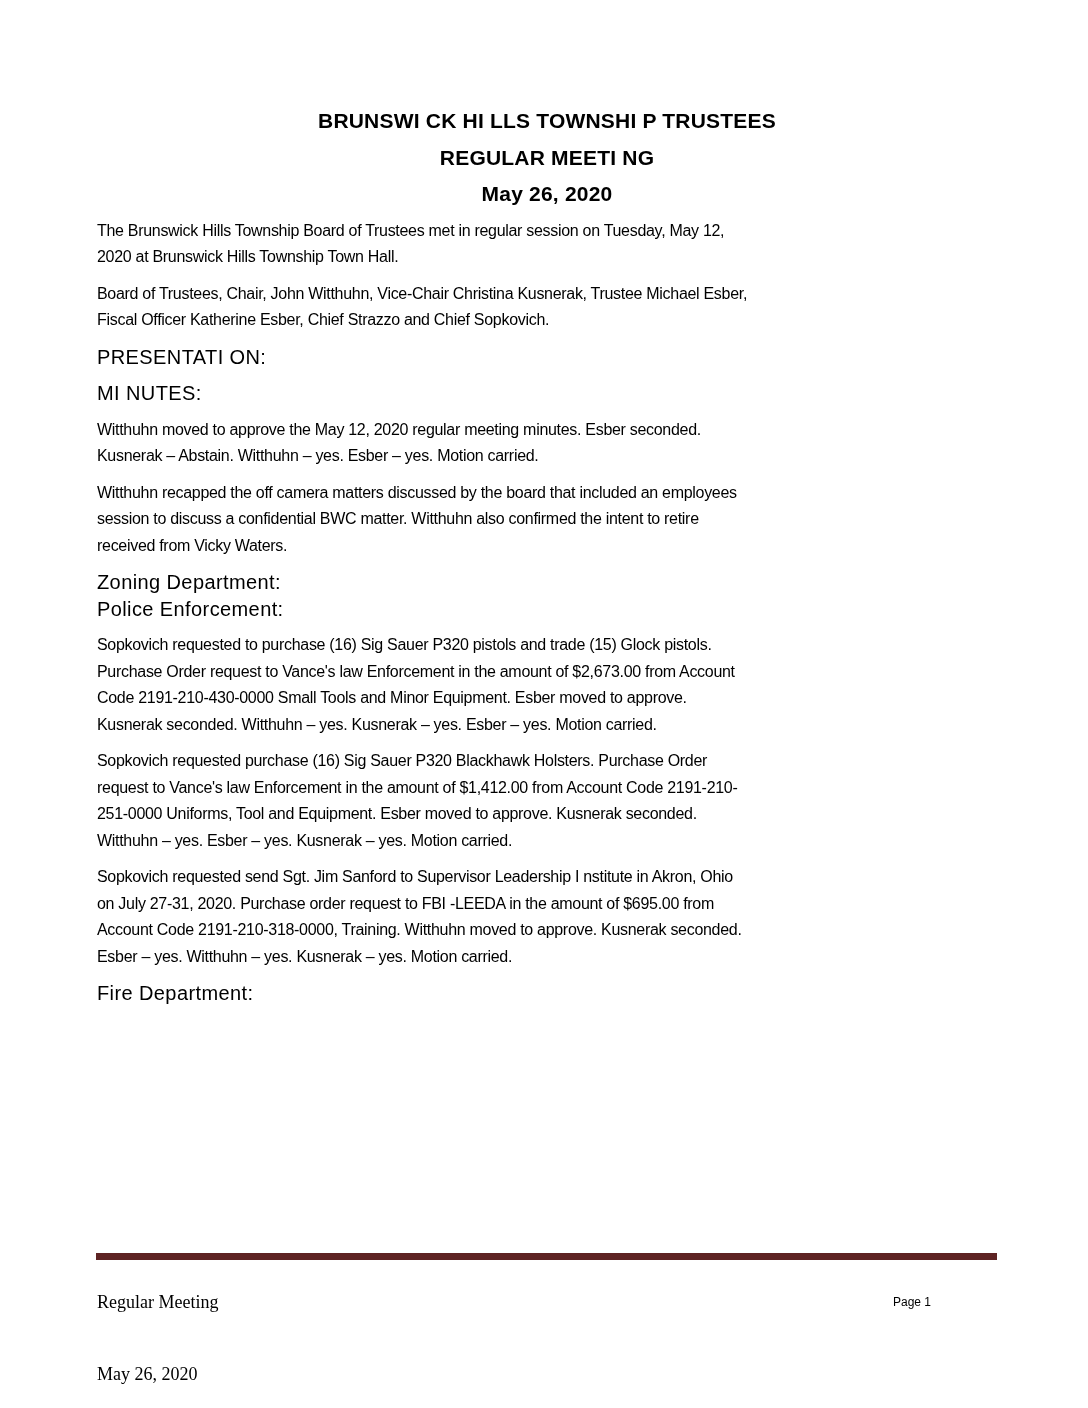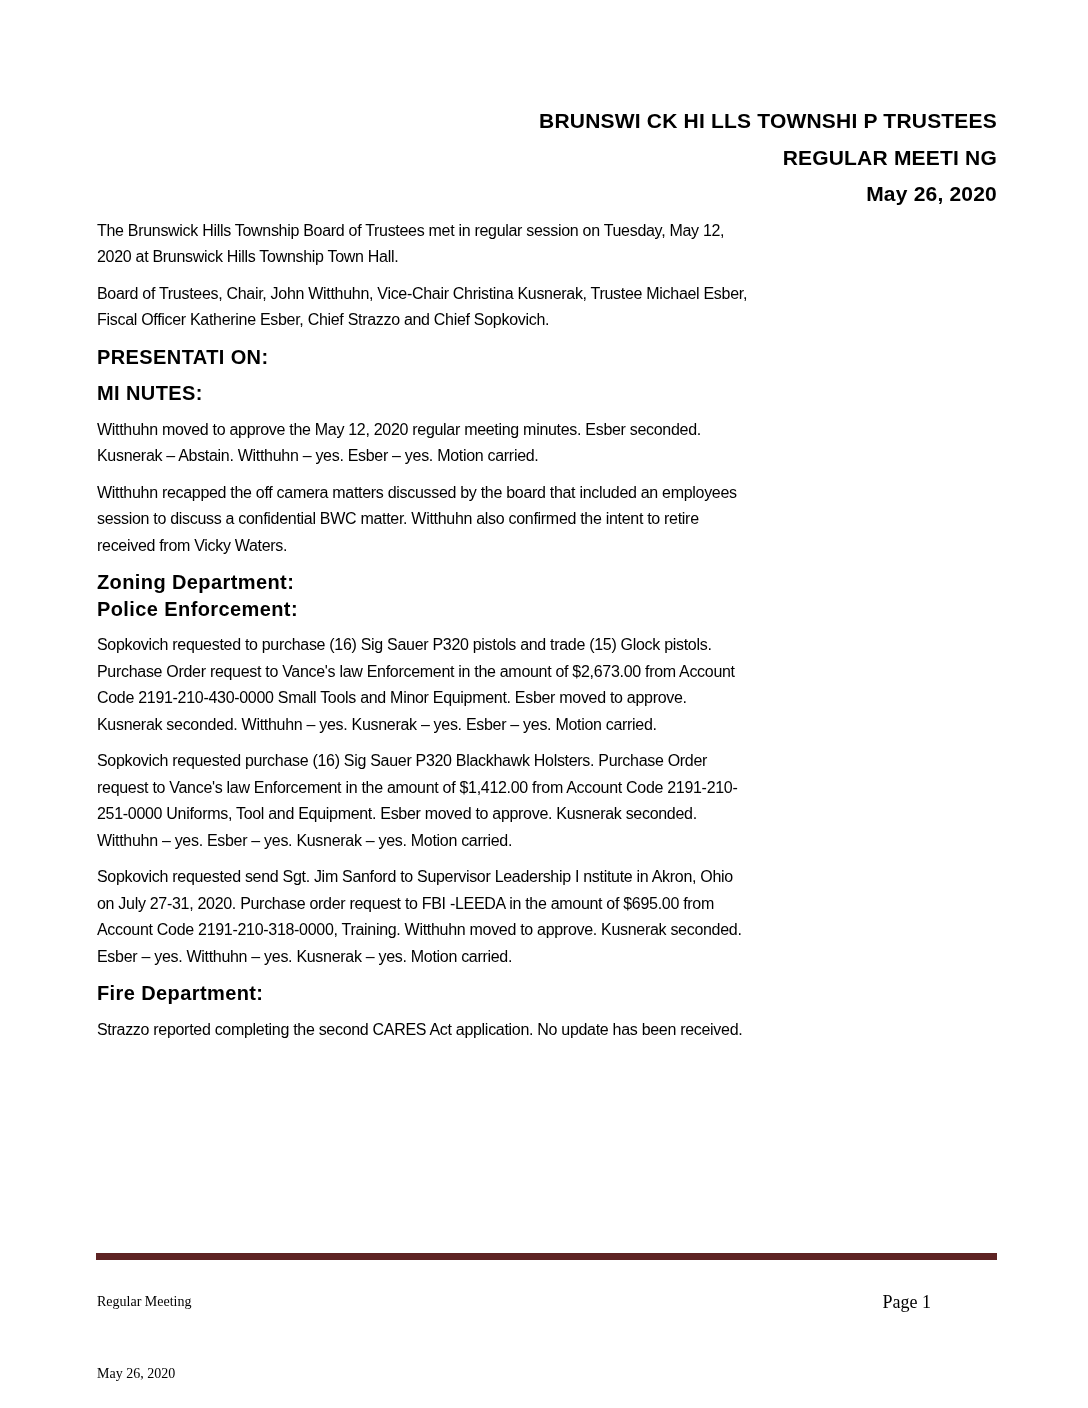--- a/index.html
+++ b/index.html
@@ -12,65 +12,65 @@
     font-family: "Liberation Sans", sans-serif;
     overflow: hidden;
   }
   .content {
     position: absolute;
     left: 97px;
     top: 108px;
     width: 900px;
   }
   .title-line {
-    text-align: right;
+    text-align: center;
     font-weight: bold;
     font-size: 21px;
     line-height: 26.5px;
     margin: 0 0 10px 0;
     letter-spacing: 0.2px;
     white-space: pre-line;
   }
   .para {
     font-size: 16px;
     line-height: 26.5px;
     letter-spacing: -0.3px;
     margin: 0 0 10px 0;
     white-space: pre-line;
   }
   .heading {
-    font-weight: bold;
+    font-weight: normal;
     font-size: 20px;
     line-height: 26.5px;
     letter-spacing: 0.4px;
     margin: 0 0 10px 0;
     white-space: pre-line;
   }
   .footer-rule {
     position: absolute;
     left: 96px;
     top: 1253px;
     width: 901px;
     height: 7px;
   }
   .footer-left {
     position: absolute;
     left: 97px;
     top: 1266px;
     font-family: "Liberation Serif", serif;
-    font-size: 14px;
+    font-size: 18px;
     line-height: 24px;
     white-space: pre-line;
   }
   .footer-page {
     position: absolute;
     right: 157px;
     top: 1290px;
-    font-family: Liberation Serif, serif;
-    font-size: 18px;
+    font-family: Liberation Sans, sans-serif;
+    font-size: 12px;
     line-height: 24px;
   }
 </style>
 </head>
 <body>
 
 <div class="page">
   <div class="content">
     <p class="title-line">BRUNSWI CK HI LLS TOWNSHI P TRUSTEES</p>
     <p class="title-line">REGULAR MEETI NG</p>
@@ -101,21 +101,20 @@
 request to Vance's law Enforcement in the amount of $1,412.00 from Account Code 2191-210-
 251-0000 Uniforms, Tool and Equipment. Esber moved to approve. Kusnerak seconded.
 Witthuhn – yes. Esber – yes. Kusnerak – yes. Motion carried.</p>
     <p class="para">Sopkovich requested send Sgt. Jim Sanford to Supervisor Leadership I nstitute in Akron, Ohio
 on July 27-31, 2020. Purchase order request to FBI -LEEDA in the amount of $695.00 from
 Account Code 2191-210-318-0000, Training. Witthuhn moved to approve. Kusnerak seconded.
 Esber – yes. Witthuhn – yes. Kusnerak – yes. Motion carried.</p>
 
     <p class="heading">Fire Department:</p>
 
-    <p class="para">Strazzo reported completing the second CARES Act application. No update has been received.</p>
   </div>
 
   <div class="footer-rule" style="background: rgb(94, 35, 35);"></div>
   <div class="footer-left">
     <span>Regular Meeting</span>
     <br>
     <span>May 26, 2020</span>
   </div>
   <div class="footer-page">Page 1</div>
 </div>

